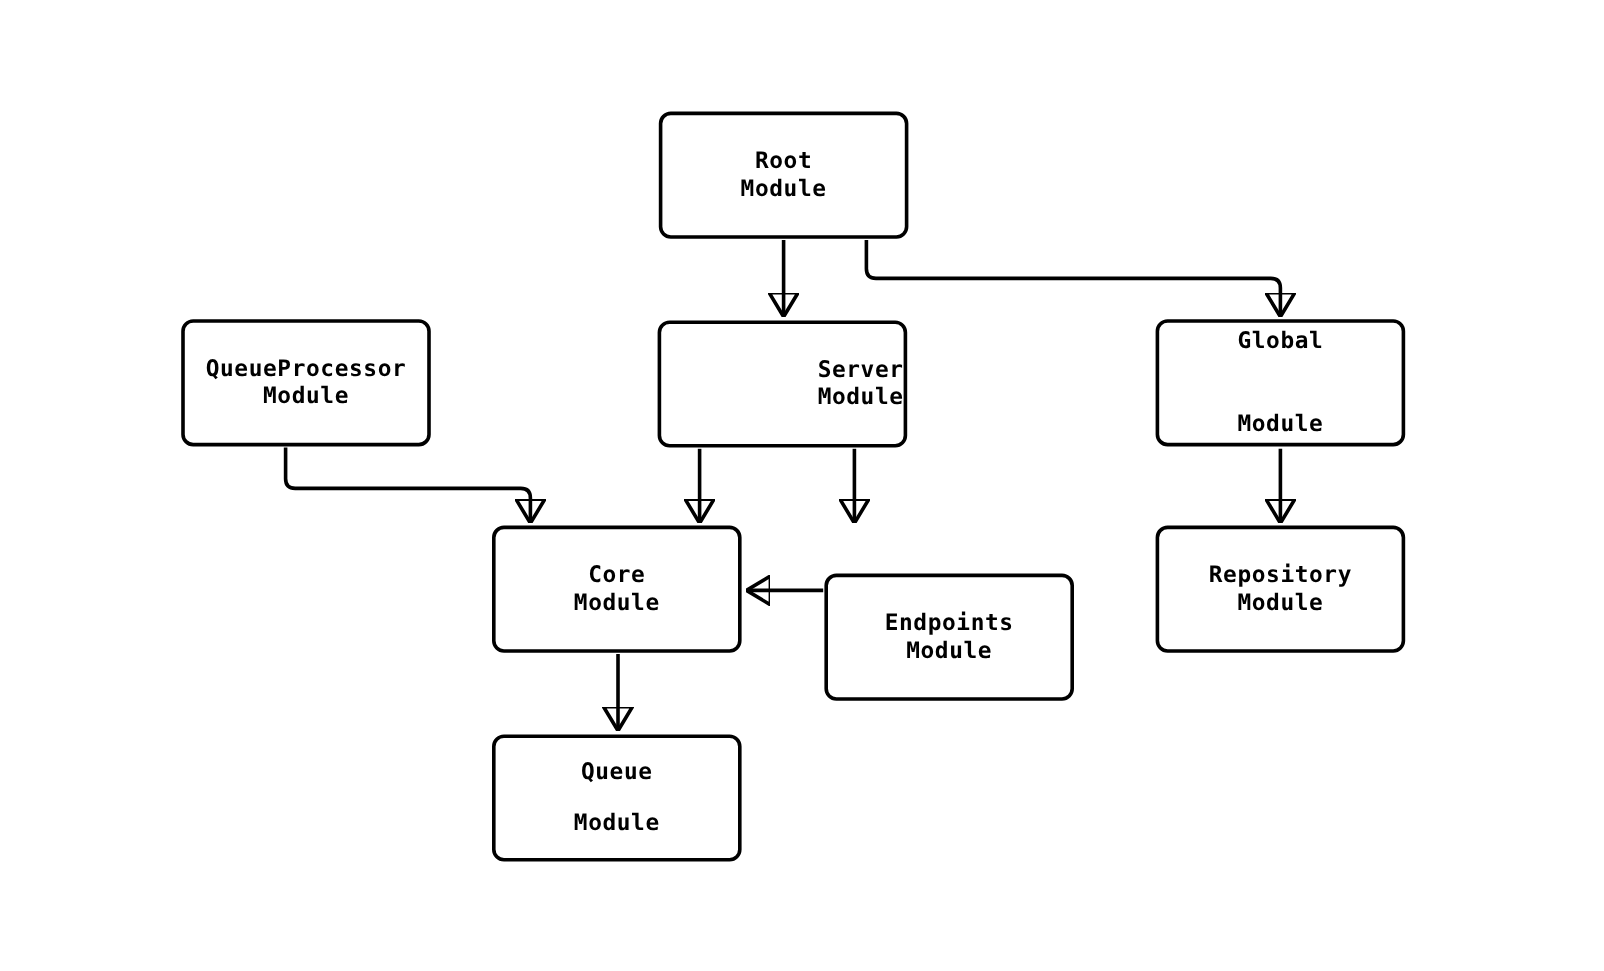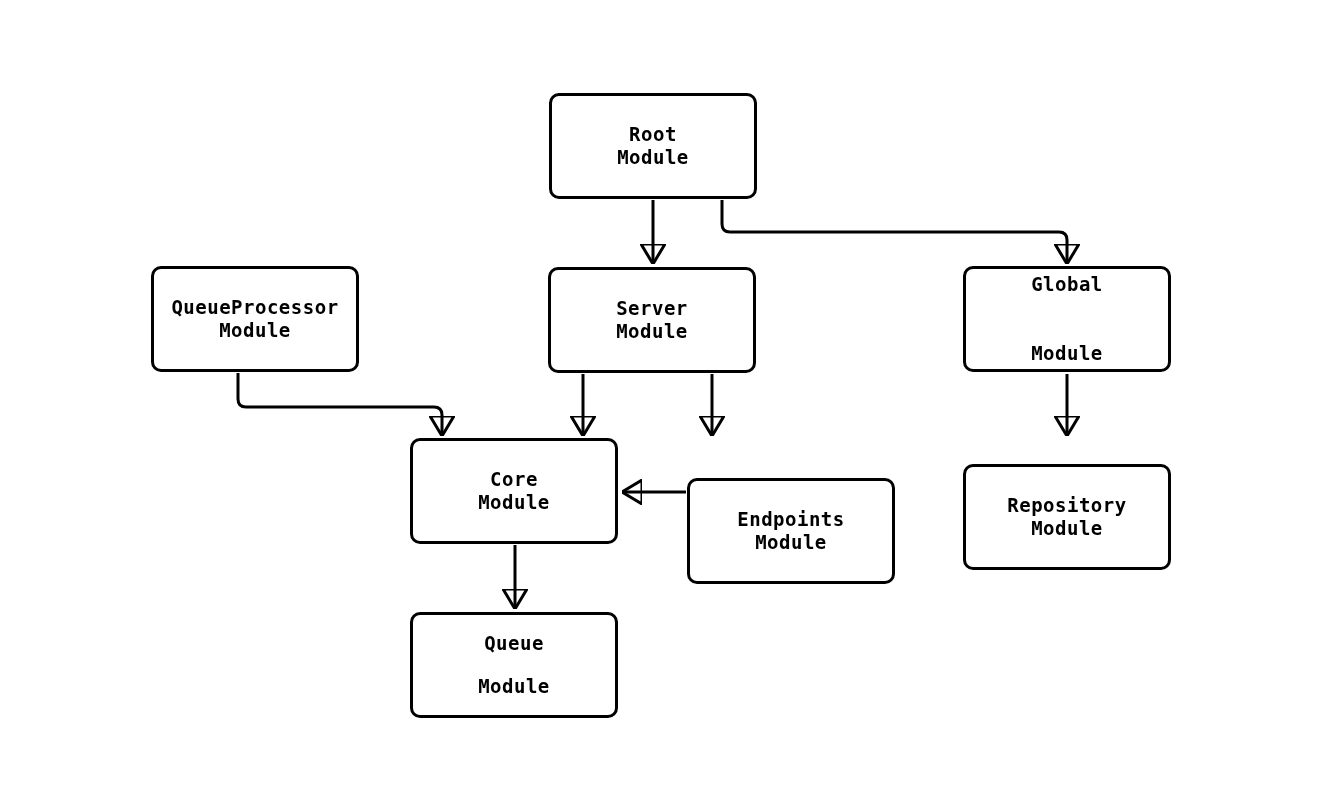--- a/index.html
+++ b/index.html
@@ -41,25 +41,25 @@
     justify-content: center;
     text-align: center;
     font-weight: bold;
     font-size: 19px;
     line-height: 23px;
     color: #000000;
     letter-spacing: 0.5px;
   }
   .node-root          { left: 549px; top:  93px; }
   .node-queueprocessor{ left: 151px; top: 266px; }
-  .node-server        { left: 548px; top: 267px; }
+  .node-server        { left: 548px; top: 267px; align-items: flex-end; }
   .node-global        { left: 963px; top: 266px; gap: 46px; }
   .node-core          { left: 410px; top: 438px; }
   .node-endpoints     { left: 687px; top: 438px; margin-top: 40px; }
-  .node-repository    { left: 963px; top: 438px; margin-top: 26px; }
+  .node-repository    { left: 963px; top: 438px; }
   .node-queue         { left: 410px; top: 612px; gap: 20px; }
 </style>
 </head>
 <body>
 
 <div class="canvas">
 
   <svg class="edges-svg" viewBox="0 0 1337 809" xmlns="http://www.w3.org/2000/svg">
     <defs>
       <marker id="arrowhead" viewBox="0 0 20 26" refX="19" refY="13" markerWidth="20" markerHeight="26" orient="auto" markerUnits="userSpaceOnUse">

